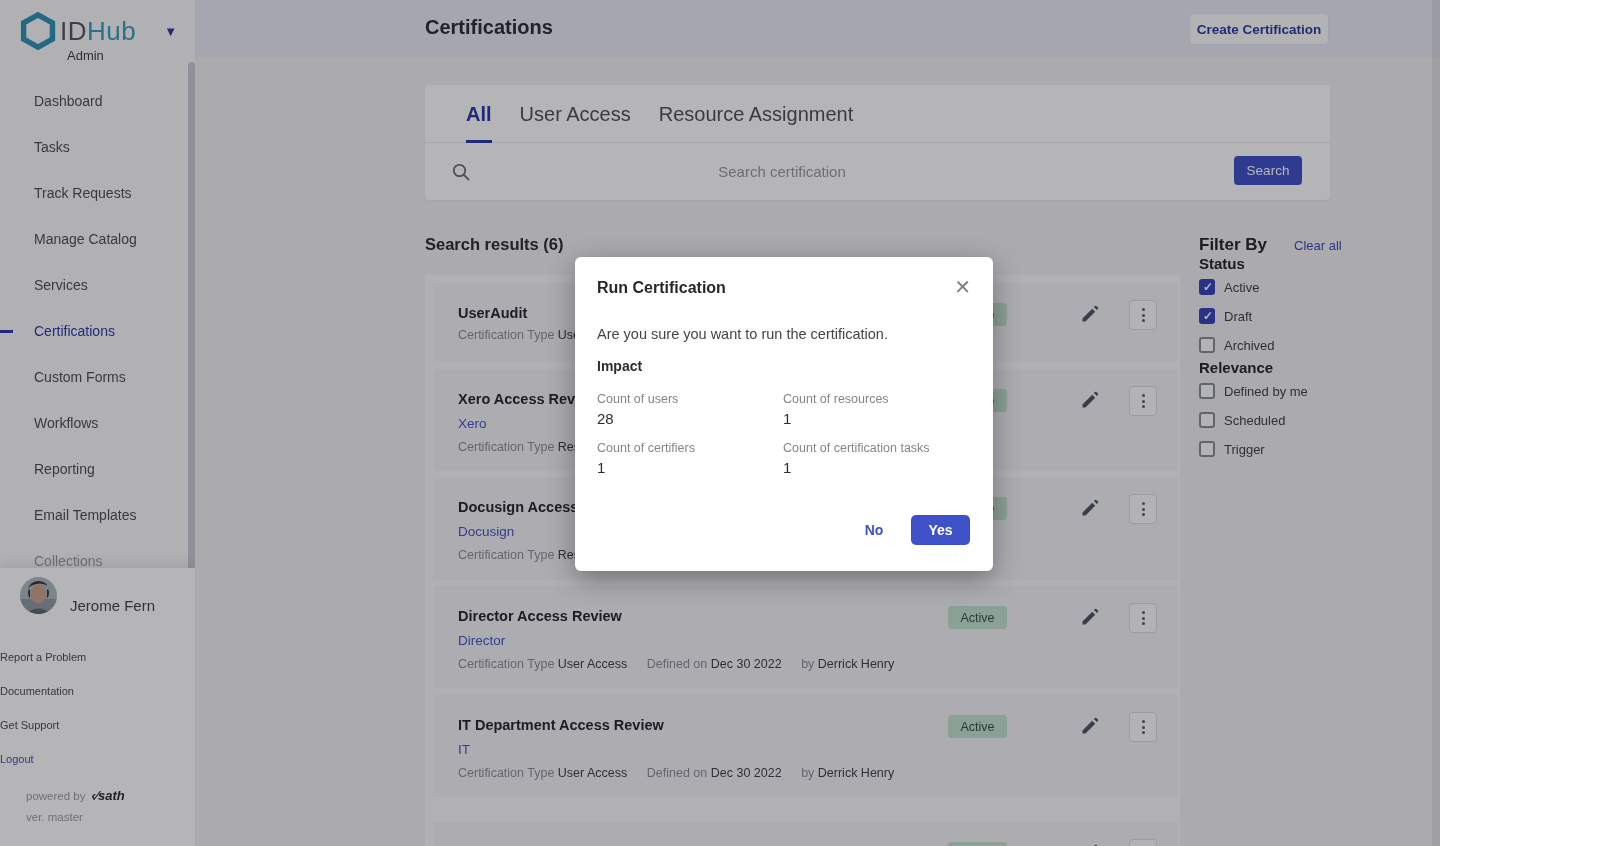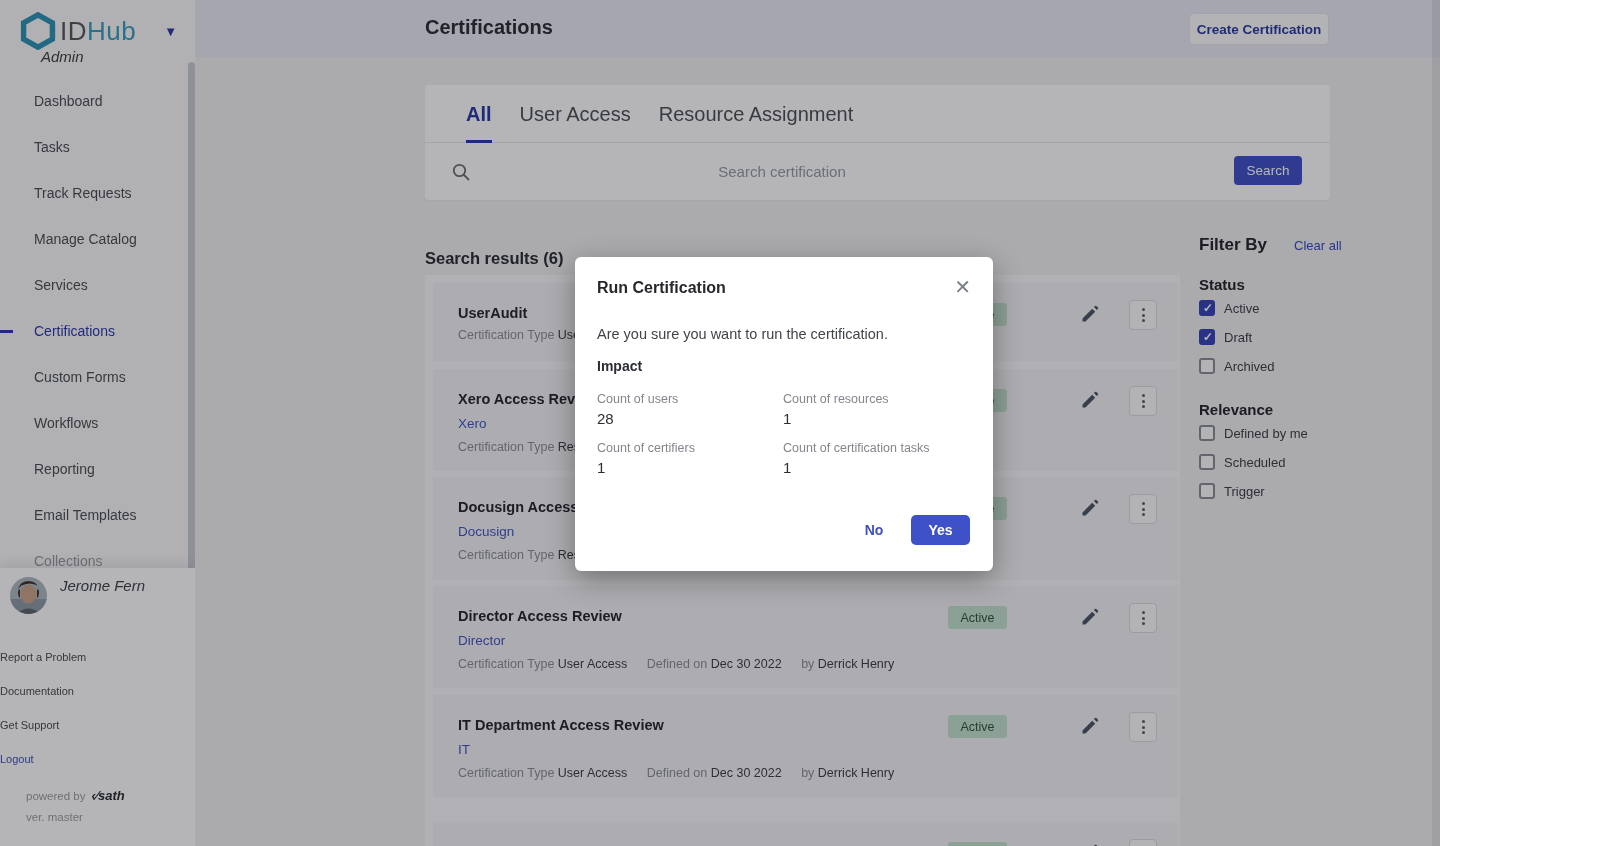--- a/index.html
+++ b/index.html
@@ -8,29 +8,29 @@
   .app { position:relative; width:1440px; height:846px; background:#eab308; overflow:hidden; }
 
   
   .sidebar { position:absolute; left:0; top:0; width:195px; height:846px; background:#fafafb; z-index:1; }
   .logo-row { position:absolute; left:20px; top:12px; display:flex; align-items:center; }
   .logo-hex { width:36px; height:38px; }
   .logo-text { font-size:26px; letter-spacing:0.5px; margin-left:4px; }
   .logo-id { color:#55585e; font-weight:500; }
   .logo-hub { color:#3b9ec0; font-weight:400; }
   .logo-caret { color:#2b3aa5; font-size:13px; margin-left:28px; }
-  .logo-sub { position:absolute; left:41px; top:48px; font-size:15px; color:#3a3d42;font-style:italic; }
+  .logo-sub { position:absolute; left:67px; top:48px; font-size:13px; color:#3a3d42; }
   .side-nav { position:absolute; left:0; top:78px; width:100%; }
   .nav-item { position:relative; height:46px; line-height:46px; padding-left:34px; font-size:14px; color:#4b4e55; cursor:pointer; }
   .nav-item.active { color:#2b36ae; font-weight:500; }
   .nav-item.active::before { content:""; position:absolute; left:0; top:22px; width:13px; height:3px; background:#2b36ae; }
   .nav-item.cut { opacity:.55; }
   .side-thumb { position:absolute; right:0; top:62px; width:7px; height:768px; background:#c9ccd4; border-radius:4px; }
   .user-panel { position:absolute; left:0; top:568px; right:0; bottom:0; background:#ffffff; box-shadow:0 -5px 12px rgba(40,40,60,0.10); z-index:2; }
-  .user-row { display:flex; align-items:flex-start; padding:9px 0 0 10px;font-style:italic; }
+  .user-row { display:flex; align-items:flex-end; padding:9px 0 0 20px; }
   .avatar { width:37px; height:37px; border-radius:50%; overflow:hidden; flex:0 0 auto; }
   .user-name { margin-left:13px; font-size:15px; color:#3f434a; }
   .panel-links { margin-top:26px; }
   .panel-link { height:34px; line-height:34px; font-size:11px; color:#4a4d52; cursor:pointer; }
   .panel-link.logout { color:#3f51b5; }
   .powered { padding:12px 0 0 26px; font-size:11.5px; color:#9a9da3; display:flex; align-items:center; }
   .powered-brand { color:#2a2d33; font-weight:bold; font-style:italic; font-size:13px; margin-left:6px; }
   .version { padding:8px 0 0 26px; font-size:11.5px; color:#9a9da3; }
 
   
@@ -45,41 +45,41 @@
   .tabs-row { position:absolute; left:0; top:0; right:0; height:58px; display:flex; align-items:center; padding-left:41px; border-bottom:1px solid #e7e8ec; }
   .tab { font-size:20px; color:#4d5158; margin-right:28px; cursor:pointer; position:relative; height:58px; line-height:58px; }
   .tab.active { color:#2838a8; font-weight:bold; }
   .tab.active::after { content:""; position:absolute; left:0; bottom:0; width:100%; height:3px; background:#2838a8; }
   .search-row { position:absolute; left:0; top:58px; right:0; bottom:0; display:flex; align-items:center; }
   .search-icon { margin-left:27px; width:18px; height:18px; }
   .search-input { border:none; outline:none; margin-left:12px; width:600px; font-size:15px; color:#3a3d42; background:transparent; font-family:"Liberation Sans", sans-serif;text-align:center; }
   .search-input::placeholder { color:#949aa3; }
   .search-btn { position:absolute; right:28px; top:13px; width:68px; height:29px; background:#3f51c8; color:#ffffff; border:none; border-radius:4px; font-size:13.5px; cursor:pointer; font-family:"Liberation Sans", sans-serif; }
 
-  .results-heading { position:absolute; left:230px; top:192px; font-size:16.5px; font-weight:bold; color:#2a2d33;text-align:right; }
+  .results-heading { position:absolute; left:230px; top:178px; font-size:16.5px; font-weight:bold; color:#2a2d33;text-align:right; }
   .results-bg { position:absolute; left:230px; top:218px; width:755px; bottom:0; background:#fafafc; }
   .row-card { position:absolute; left:238px; width:745px; background:#f4f4f6; }
   .row-body { padding:21px 0 0 25px; }
   .row-title { font-size:14.5px; font-weight:bold; color:#26282e; line-height:18px; }
   .row-link { margin-top:7px; font-size:13.5px; color:#4353c9; line-height:17px; cursor:pointer; width:fit-content; }
   .row-meta { margin-top:7px; font-size:12.5px; line-height:16px; white-space:nowrap; }
   .row-card.no-link .row-meta { margin-top:5px; }
   .meta-label { color:#8b8e95; }
   .meta-value { color:#3c3f45; margin-right:16px; }
   .badge { position:absolute; top:20px; right:171px; width:59px; height:23px; background:#c5e3cf; border-radius:3px; font-size:12.5px; color:#33523f; display:flex; align-items:center; justify-content:center; }
   .pencil-btn { position:absolute; top:21px; right:78px; width:20px; height:20px; cursor:pointer; }
   .dots-btn { position:absolute; top:17px; right:21px; width:28px; height:30px; border:1px solid #d9dbe0; border-radius:4px; background:#fdfdfe; display:flex; flex-direction:column; align-items:center; justify-content:center; gap:2.5px; cursor:pointer; }
   .dots-btn i { width:3px; height:3px; border-radius:50%; background:#5a6068; }
 
   
   .filter { position:absolute; left:1004px; top:178px; width:190px; }
   .filter-head { display:flex; align-items:baseline; }
   .filter-title { font-size:17px; font-weight:bold; color:#23262b; }
   .clear-all { margin-left:27px; font-size:13px; color:#3749c4; cursor:pointer; }
-  .group-title { margin-top:21px; font-size:15px; font-weight:bold; color:#23262b; }
+  .group-title { font-size:15px; font-weight:bold; color:#23262b; }
   .opt { display:flex; align-items:center; height:28px; margin-top:1px; }
   .opt:first-of-type { margin-top:8px; }
   .cbx { width:16px; height:16px; border:2px solid #8a8d94; border-radius:3px; cursor:pointer; flex:0 0 auto; position:relative; background:#fcfcfd; }
   .cbx.checked { background:#3546bb; border-color:#3546bb; }
   .cbx.checked::after { content:"\2713"; position:absolute; left:2px; top:-1px; color:#ffffff; font-size:12px; font-weight:bold; }
   .opt-label { margin-left:9px; font-size:13px; color:#3c3f45; }
 
   
   .page-scroll { position:absolute; right:0; top:0; width:8px; height:100%; background:rgba(60,60,75,0.10); z-index:5; }
 

